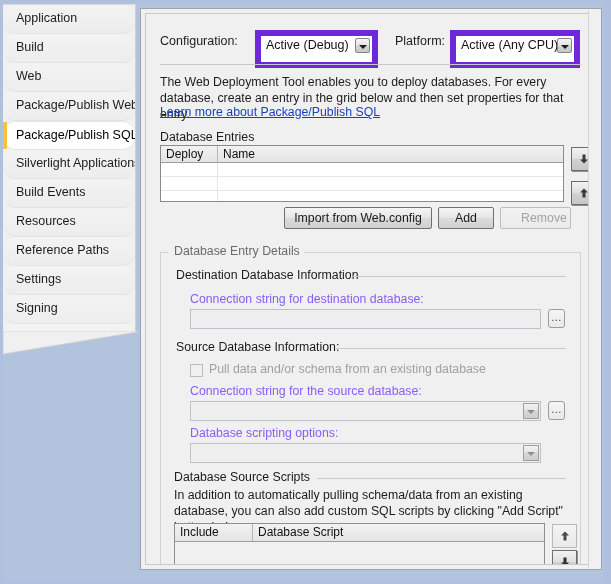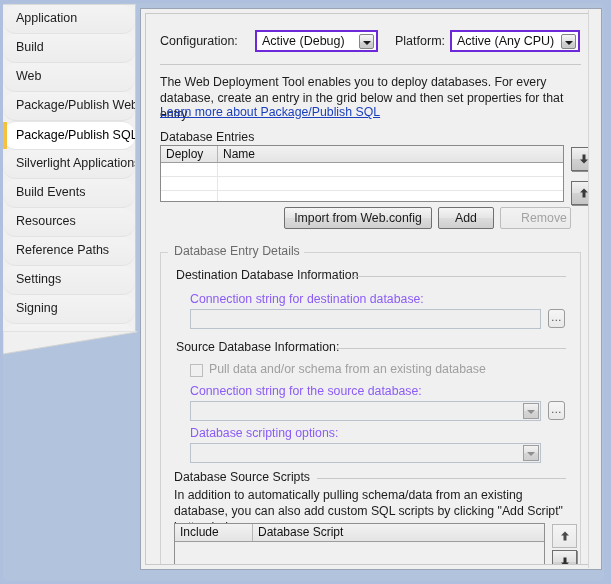--- a/index.html
+++ b/index.html
@@ -83,22 +83,22 @@
 
   
   .cfgrow{
     position:absolute;left:14px;top:16px;width:420px;height:24px;
   }
   .lbl{font-size:12.5px;color:#1c1c1c;}
   .cfg-label{position:absolute;left:0;top:4px;}
   .plat-label{position:absolute;left:235px;top:4px;}
 
   .combo{
-    position:absolute;height:22px;
-    background:#fff;border:2px solid #6d28d9;
+    position:absolute;height:38px;
+    background:#fff;border:6px solid #6d28d9;
     box-sizing:border-box;
   }
   .combo .val{
     position:absolute;left:5px;top:2px;font-size:12.5px;color:#111;
     white-space:nowrap;
   }
   .combo .btn{
     position:absolute;right:2px;top:2px;width:15px;height:15px;
     background:linear-gradient(to bottom,#f6f6f6 0%,#e3e3e3 50%,#d4d4d4 51%,#c8c8c8 100%);
     border:1px solid #858585;

